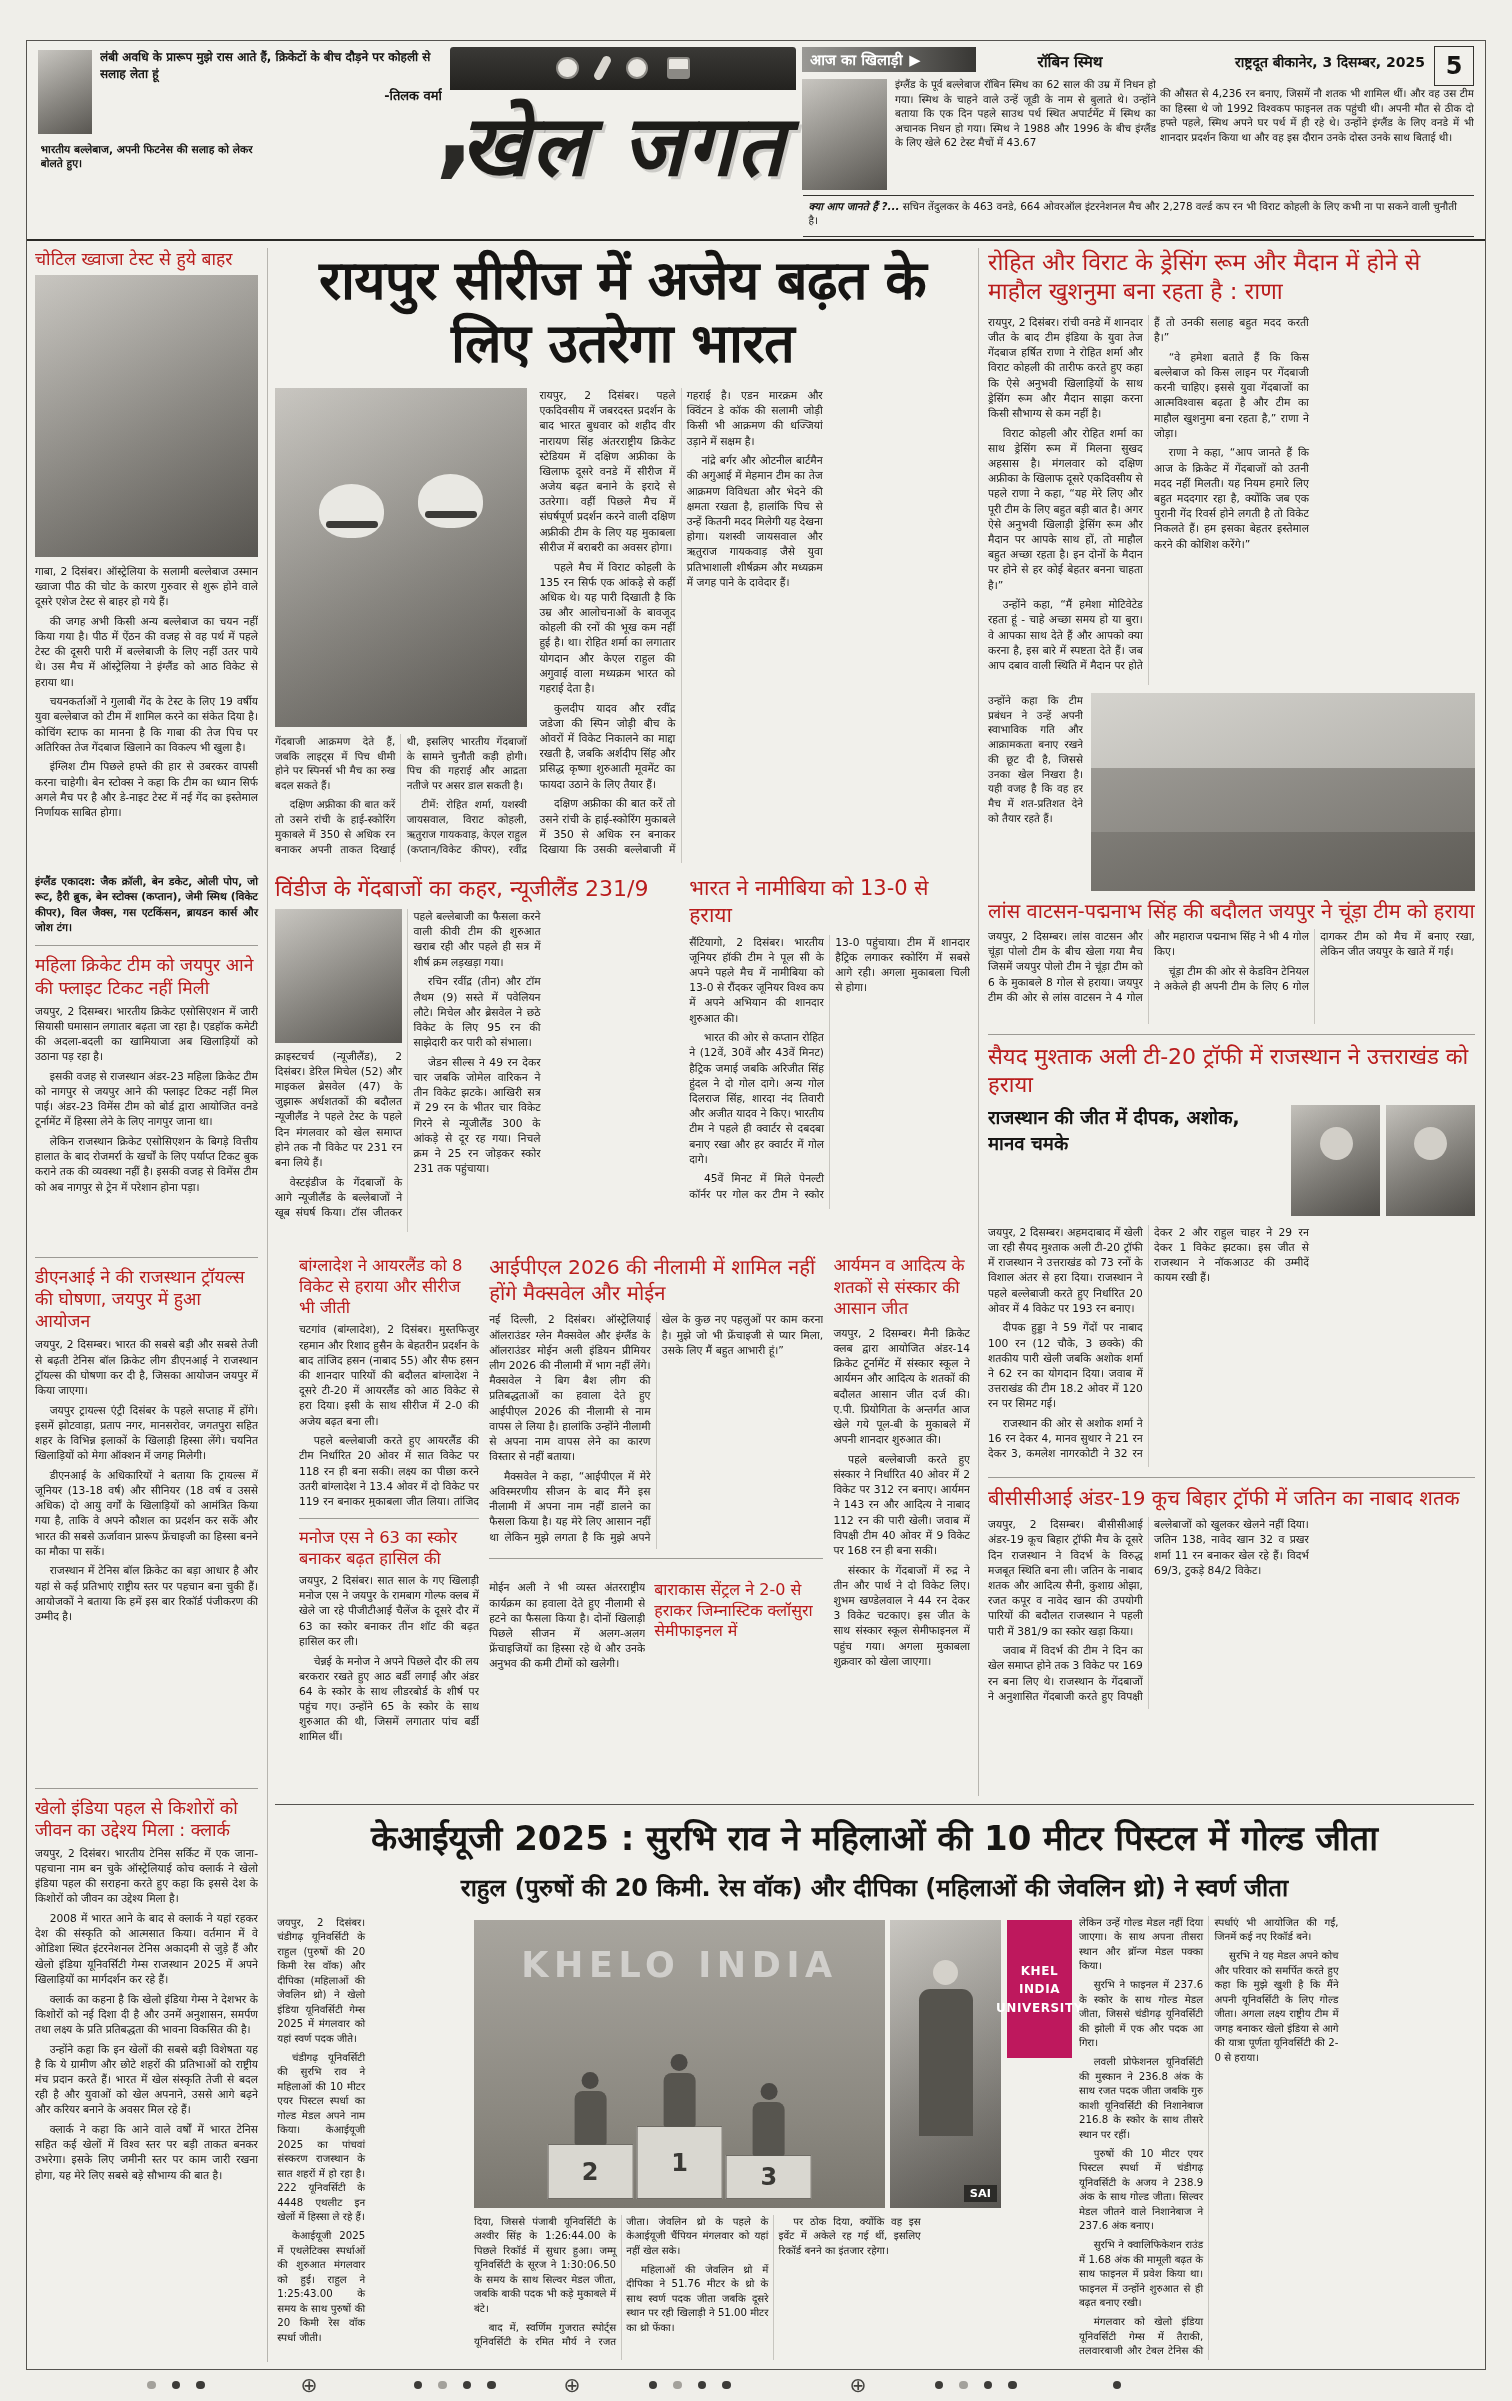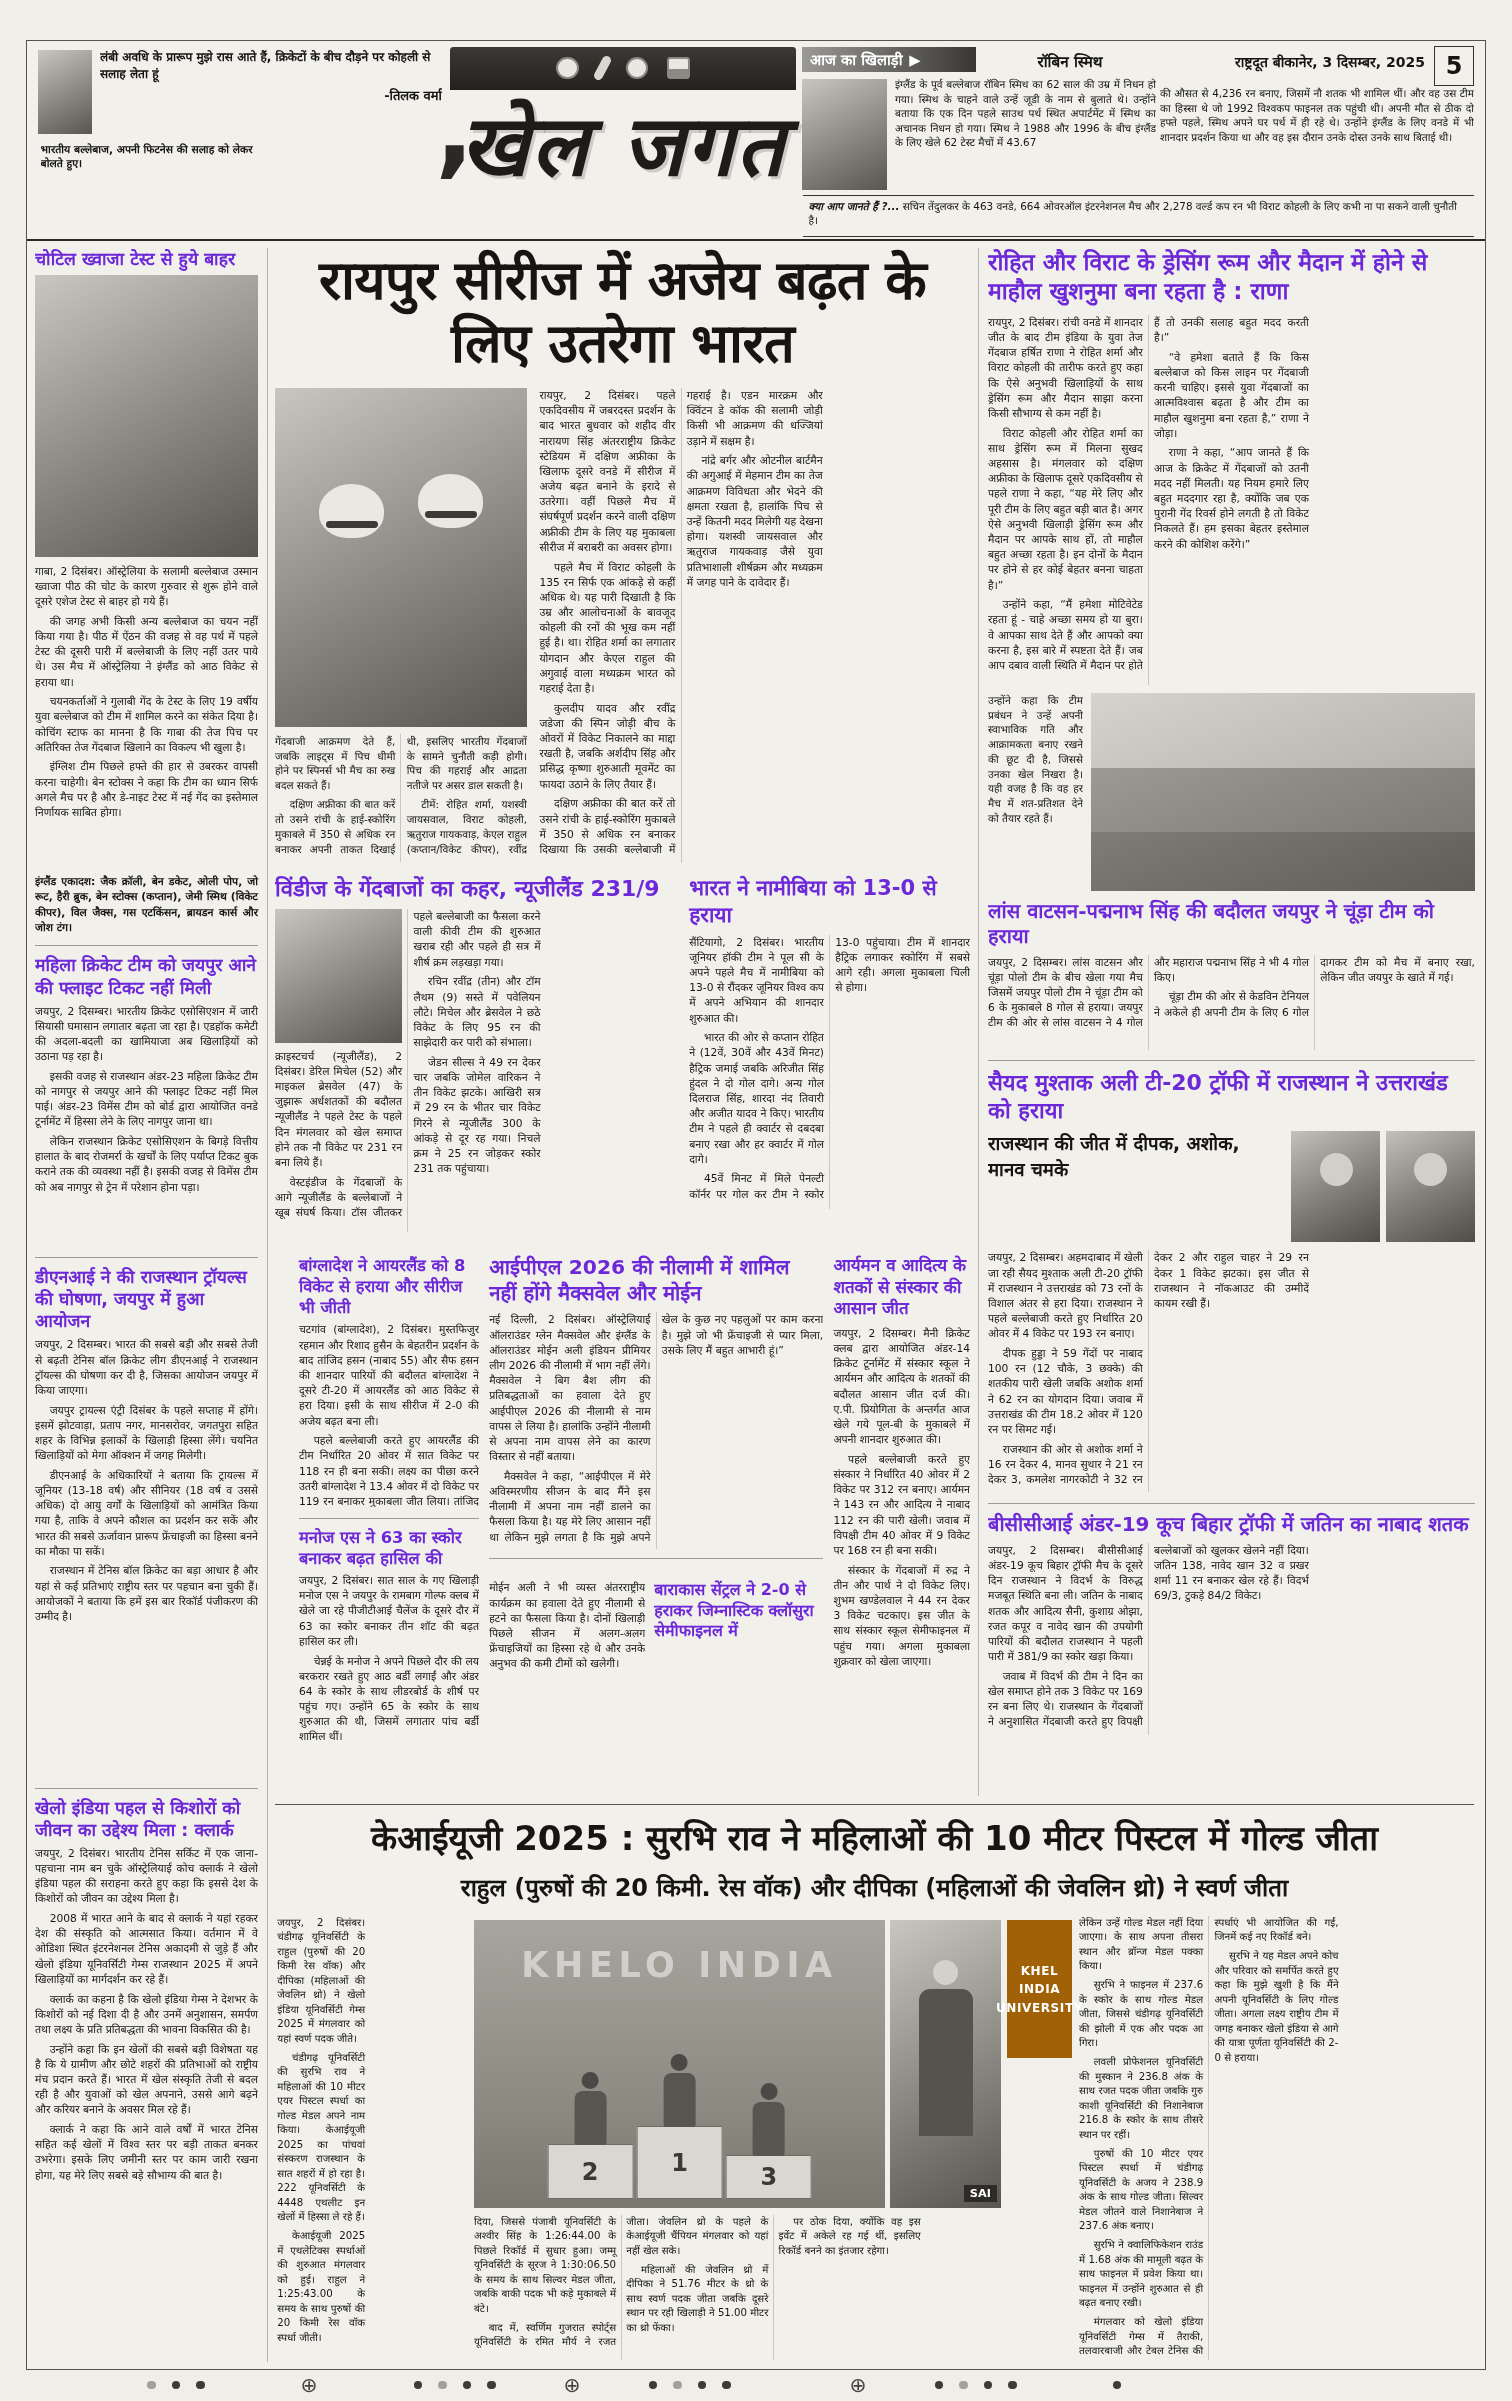--- a/index.html
+++ b/index.html
@@ -38,21 +38,21 @@
 
   .paper-date { position:absolute; left:1133px; top:11.3px; width:265px; text-align:right; font-size:14px; font-weight:700; white-space:nowrap; }
   .pageno { position:absolute; left:1407px; top:4.5px; width:40px; height:40px; border:1.7px solid #34332f; display:flex; align-items:center; justify-content:center; font-size:24px; font-weight:800; }
   .smith-more { position:absolute; left:1133px; top:45px; width:314px; height:105px; font-size:10.4px; line-height:1.4; text-align:justify; overflow:hidden; }
 
   .dyk { position:absolute; left:776px; top:154px; width:671px; height:42px; border-top:1.1px solid #34332f; border-bottom:1.1px solid #34332f; padding:3.4px 5.6px; font-size:10.4px; line-height:1.35; overflow:hidden; }
   .dyk-label { font-weight:800; font-style:italic; }
   .hrule { position:absolute; left:0px; top:198px; width:1458px; height:1.7px; background:#2a2926; }
 
   
-  h2.art-h { font-weight:700; line-height:1.28; color:#6d28d9; }
+  h2.art-h { font-weight:400; line-height:1.28; color:#b91c1c; }
   .body { font-size:10.7px; line-height:1.42; text-align:justify; overflow:hidden; column-fill:auto; }
   .body p { margin:0 0 4.5px; text-indent:14.7px; }
   .body p:first-child { text-indent:0; }
   .cols2 { column-count:2; column-gap:11.3px; column-rule:0.6px solid #c8c6c0; }
   .cols3 { column-count:3; column-gap:11.3px; column-rule:0.6px solid #c8c6c0; }
   .cols4 { column-count:4; column-gap:10.2px; column-rule:0.6px solid #c8c6c0; }
   .sep { border-top:0.6px solid #9c9a94; margin-top:10.2px; padding-top:8px; }
 
   
   .leftcol { position:absolute; left:8px; top:207px; width:233px; height:2114px; padding-right:9px; border-right:0.6px solid #b7b5af; overflow:hidden; }
@@ -127,21 +127,21 @@
   .steps { position:absolute; bottom:9px; left:50%; transform:translateX(-50%); display:flex; align-items:flex-end; gap:3.4px; z-index:1; }
   .step { width:86px; background:#d9d7d0; border:0.6px solid #6f6c66; display:flex; align-items:center; justify-content:center; font-size:24px; font-weight:800; color:#3a3935; position:relative; }
   .s2 { height:55px; } .s1 { height:73px; } .s3 { height:44px; }
   .person { position:absolute; bottom:100%; left:50%; transform:translateX(-50%); display:flex; flex-direction:column; align-items:center; }
   .person .head { width:17px; height:17px; border-radius:50%; background:#4b4945; }
   .person .torso { width:32px; height:54px; border-radius:8px 8px 2.3px 2.3px; background:#57554f; margin-top:1.7px; }
   .shooter { position:absolute; left:615px; top:115px; width:111px; height:288px; }
   .shooter .head { position:absolute; left:50%; top:14%; width:25px; height:25px; margin-left:-12.4px; border-radius:50%; background:#d4d1ca; z-index:1; }
   .shooter .torso { position:absolute; left:50%; top:24%; width:54px; height:147px; margin-left:-27px; border-radius:11.3px 11.3px 0 0; background:#55534d; z-index:1; }
   .badge { position:absolute; right:4.5px; bottom:5.6px; background:#2c2b28; color:#fff; font-size:11.3px; font-weight:800; padding:2.3px 5.6px; z-index:1; }
-  .banner { position:absolute; left:732px; top:115px; width:65px; height:138px; background:#a16207; color:#fff; display:flex; flex-direction:column; align-items:center; justify-content:center; gap:4.5px; text-align:center; }
+  .banner { position:absolute; left:732px; top:115px; width:65px; height:138px; background:#be185d; color:#fff; display:flex; flex-direction:column; align-items:center; justify-content:center; gap:4.5px; text-align:center; }
   .banner span { font-size:12px; font-weight:800; letter-spacing:0.6px; }
 
   
   .pager { position:absolute; left:0; top:2371px; width:1512px; height:28px; display:flex; align-items:center; padding-left:147px; }
   .dot { width:8.5px; height:8.5px; border-radius:50%; margin-right:16px; }
   .dot.d { background:#3c3b38; } .dot.l { background:#a3a19b; }
   .plus { font-size:20.3px; color:#44433f; line-height:1; margin-right:16px; }
   .gap-s { margin-right:68px; } .gap-m { margin-right:96px; } .gap-l { margin-right:119px; }
 </style>
 </head>

